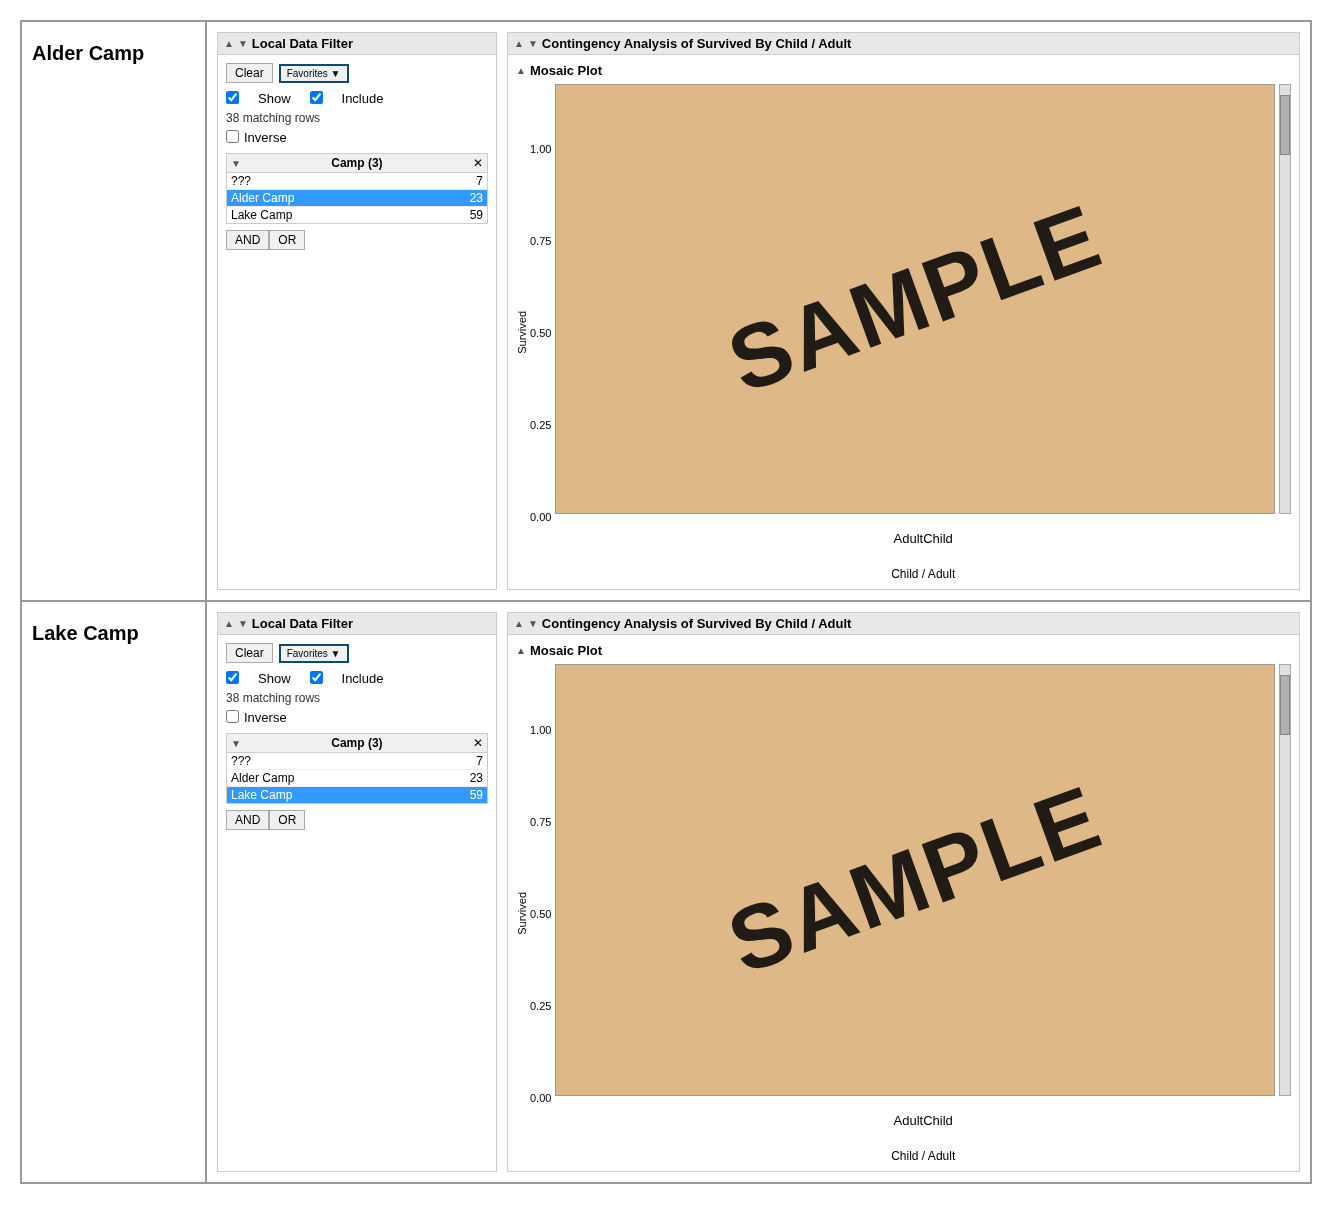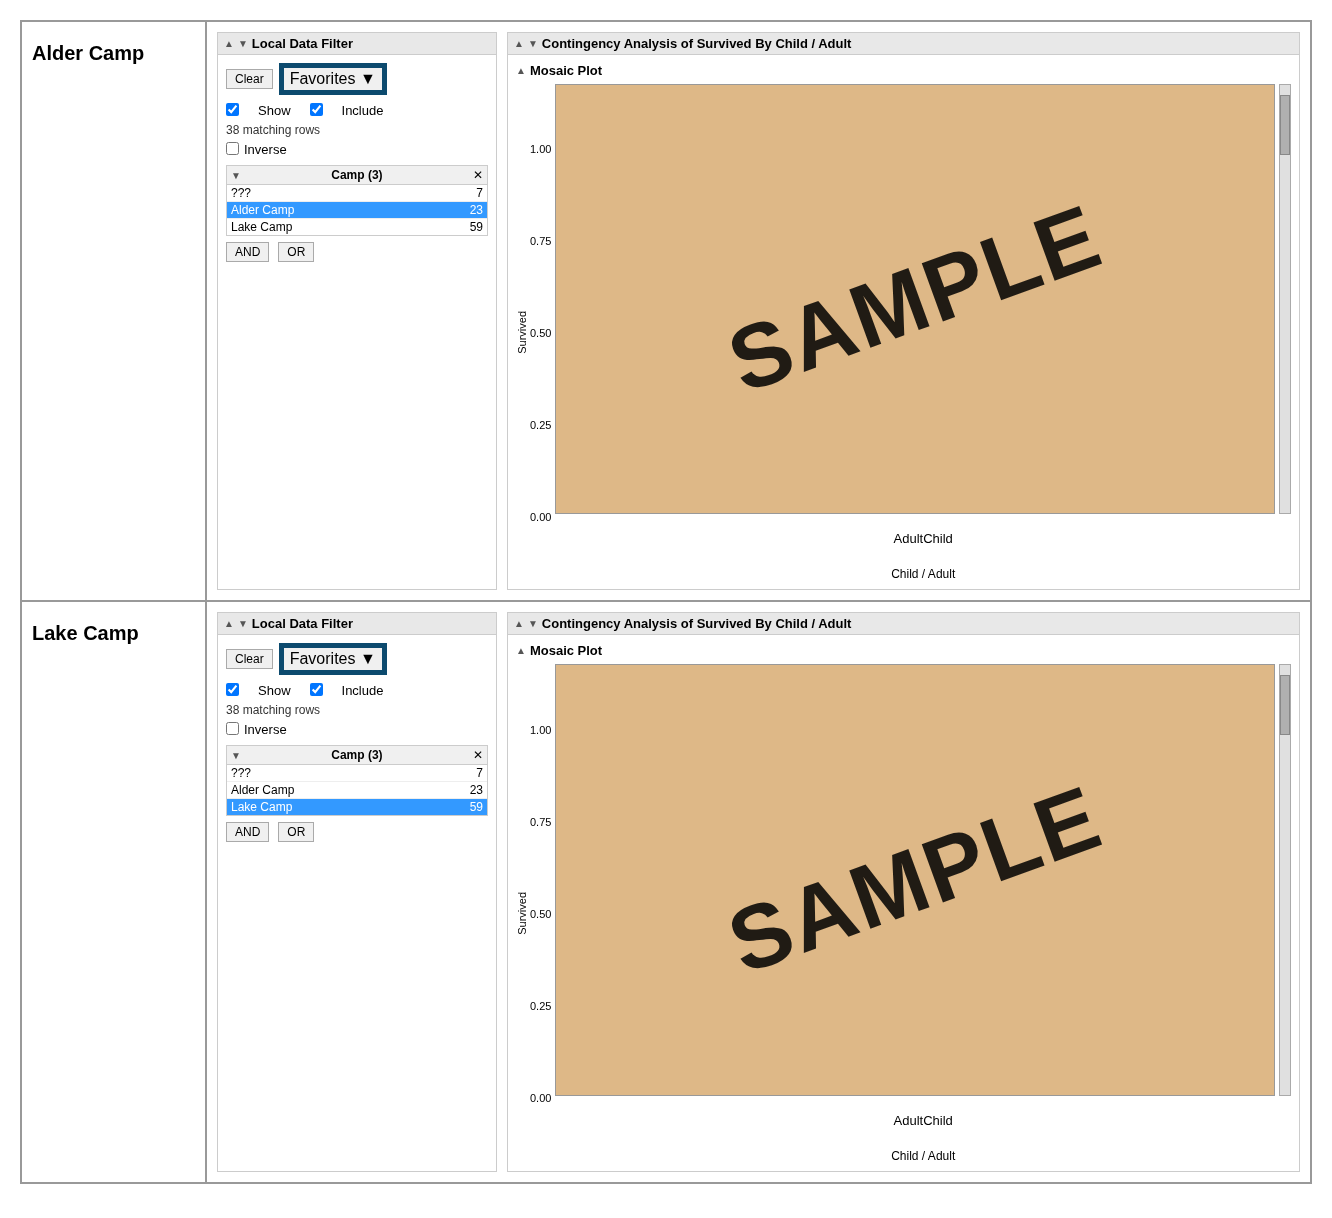--- a/index.html
+++ b/index.html
@@ -86,25 +86,25 @@
 
     .btn {
       border: 1px solid #aaa;
       background: #f0f0f0;
       padding: 2px 8px;
       cursor: pointer;
       font-size: 12px;
     }
 
     .dropdown-btn {
-      border: 5px solid #0c4a6e;
+      border: 2px solid #0c4a6e;
       background: #f0f0f0;
       padding: 2px 6px;
       cursor: pointer;
-      font-size: 16px;
+      font-size: 10px;
       display: flex;
       align-items: center;
       gap: 3px;
     }
 
     .checkbox-row {
       display: flex;
       align-items: flex-start;
       gap: 19px;
       margin-bottom: 5px;
@@ -169,21 +169,21 @@
       flex: 1;
     }
 
     .condition-row .row-count {
       text-align: right;
       min-width: 25px;
     }
 
     .and-or-row {
       display: flex;
-      gap: 9px;
+      gap: 0;
       margin-top: 6px;
     }
 
     
     .analysis-panel {
       flex: 1;
       border: 1px solid #ccc;
       display: flex;
       flex-direction: column;
     }

